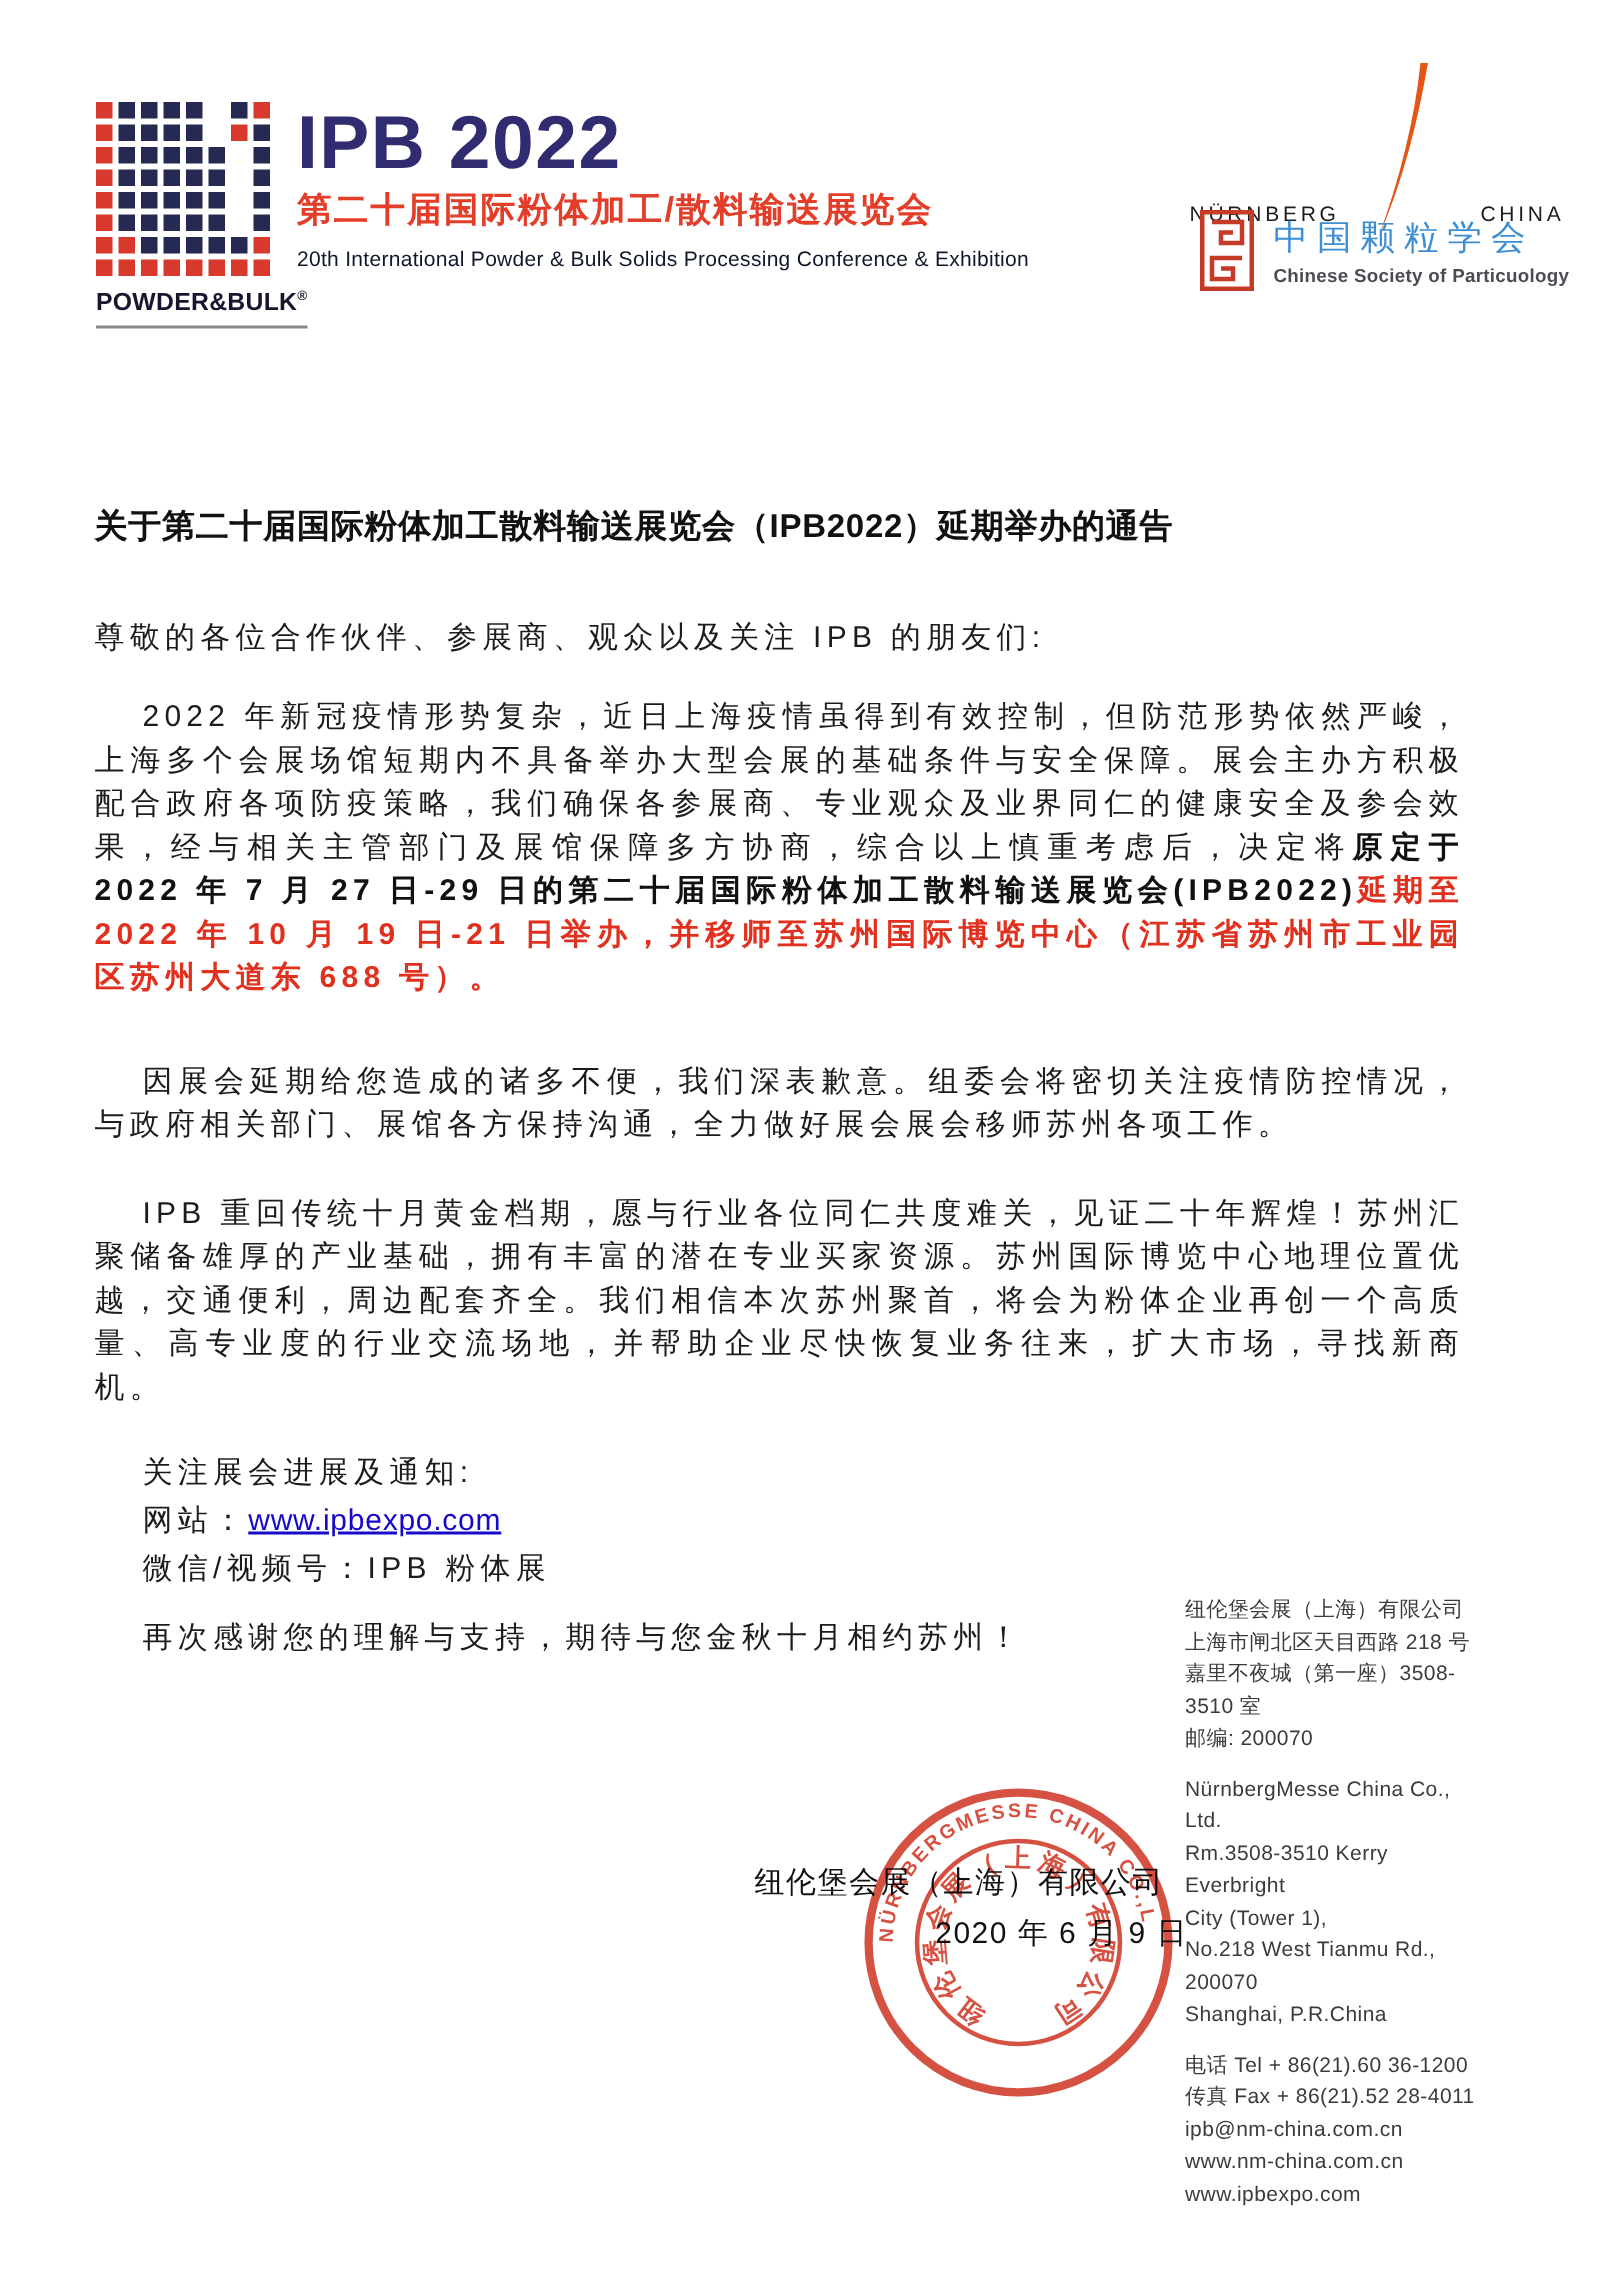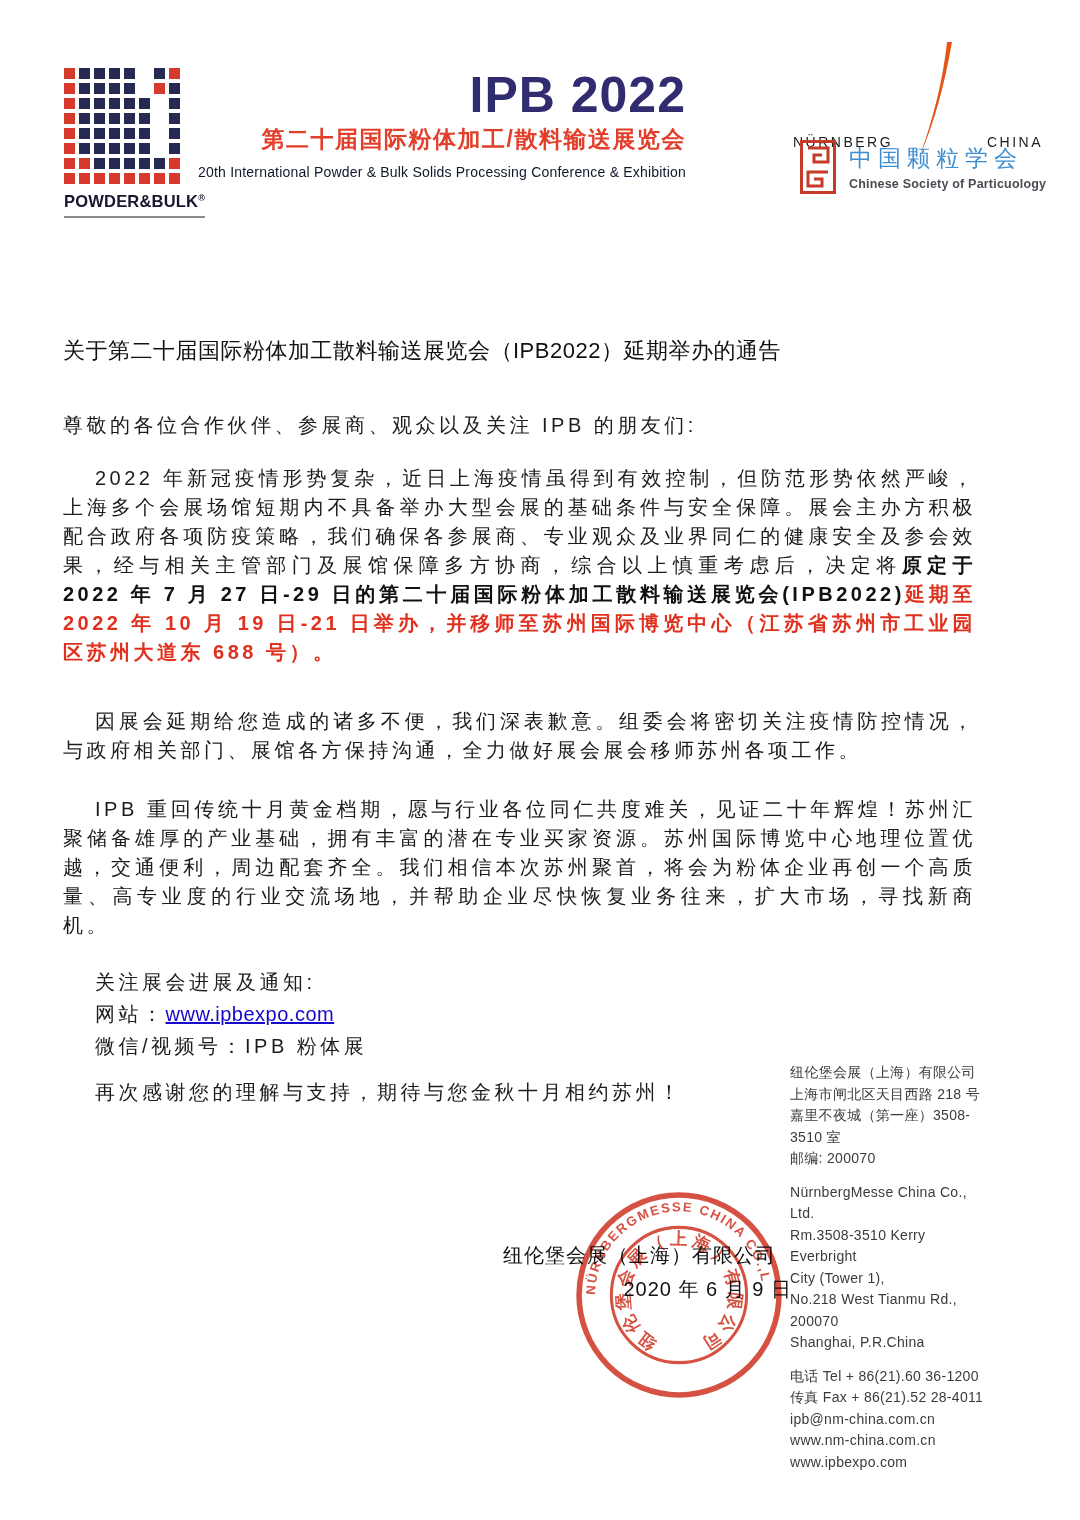--- a/index.html
+++ b/index.html
@@ -14,38 +14,38 @@
   .pb-logo { position:absolute; left:64px; top:68px; }
   .logo-grid { display:grid; grid-template-columns:repeat(8,11px); grid-auto-rows:11px; gap:4px; }
   .logo-grid .cell { width:11px; height:11px; }
   .pb-wordmark {
     margin-top:8px; display:inline-block; font-size:16.5px; font-weight:800;
     color:#16162e; letter-spacing:0.2px; border-bottom:2px solid #8a8a8a; padding-bottom:5px;
     white-space:nowrap;
   }
   .pb-wordmark sup { font-size:9px; }
 
-  .ipb-block { position:absolute; left:198px; top:66px;text-align:right; }
+  .ipb-block { position:absolute; left:198px; top:66px; }
   .ipb-title { font-size:50px; font-weight:800; color:#312b6f; letter-spacing:1px; }
   .ipb-sub-cn { margin-top:0; font-size:23px; font-weight:700; color:#e23e2a; letter-spacing:1.5px; }
   .ipb-sub-en { margin-top:9px; font-size:14px; color:#0f172a; letter-spacing:0.2px; }
 
   .nm-logo { position:absolute; left:793px; top:78px; width:250px; height:60px; }
   .nm-words { position:absolute; top:8px; left:0; width:100%; display:flex; justify-content:space-between; }
   .nm-word { font-size:14px; letter-spacing:2.5px; color:#1d1d1d;margin-top:48px; }
   .nm-slash { position:absolute; left:126px; top:-36px; width:36px; height:116px; }
 
   .csp-logo { position:absolute; left:800px; top:140px; display:flex; align-items:center; gap:13px; }
   .csp-text { display:flex; flex-direction:column; gap:3px; }
   .csp-cn { font-size:23px; font-weight:400; color:#3e8fd2; letter-spacing:6px; white-space:nowrap; }
   .csp-en { font-size:12.5px; font-weight:700; color:#4b4b55; letter-spacing:0.2px; }
 
   
   .main { position:absolute; left:63px; top:336px; width:913px; }
-  .notice-title { font-size:22px; font-weight:400; letter-spacing:0.5px; line-height:30px; margin-bottom:44px; color:#111; }
+  .notice-title { font-size:22px; font-weight:700; letter-spacing:0.5px; line-height:30px; margin-bottom:44px; color:#111; }
   .body-text { font-size:20px; letter-spacing:3.5px; line-height:29px; color:#1c1c1c; }
   .salutation { margin-bottom:24px; line-height:30px;margin-top:43px; }
   .para { text-align:justify; text-indent:32px; }
   .p1 { margin-bottom:40px; }
   .p2 { margin-bottom:26px; }
   .p3 { margin-bottom:30px; }
   .bold-run { font-weight:700; color:#111; }
   .red-run { font-weight:700; color:#e0301e; }
   .info-line { padding-left:32px; line-height:32px; }
   .link { color:#1609c9; text-decoration:underline; letter-spacing:0.5px; }

